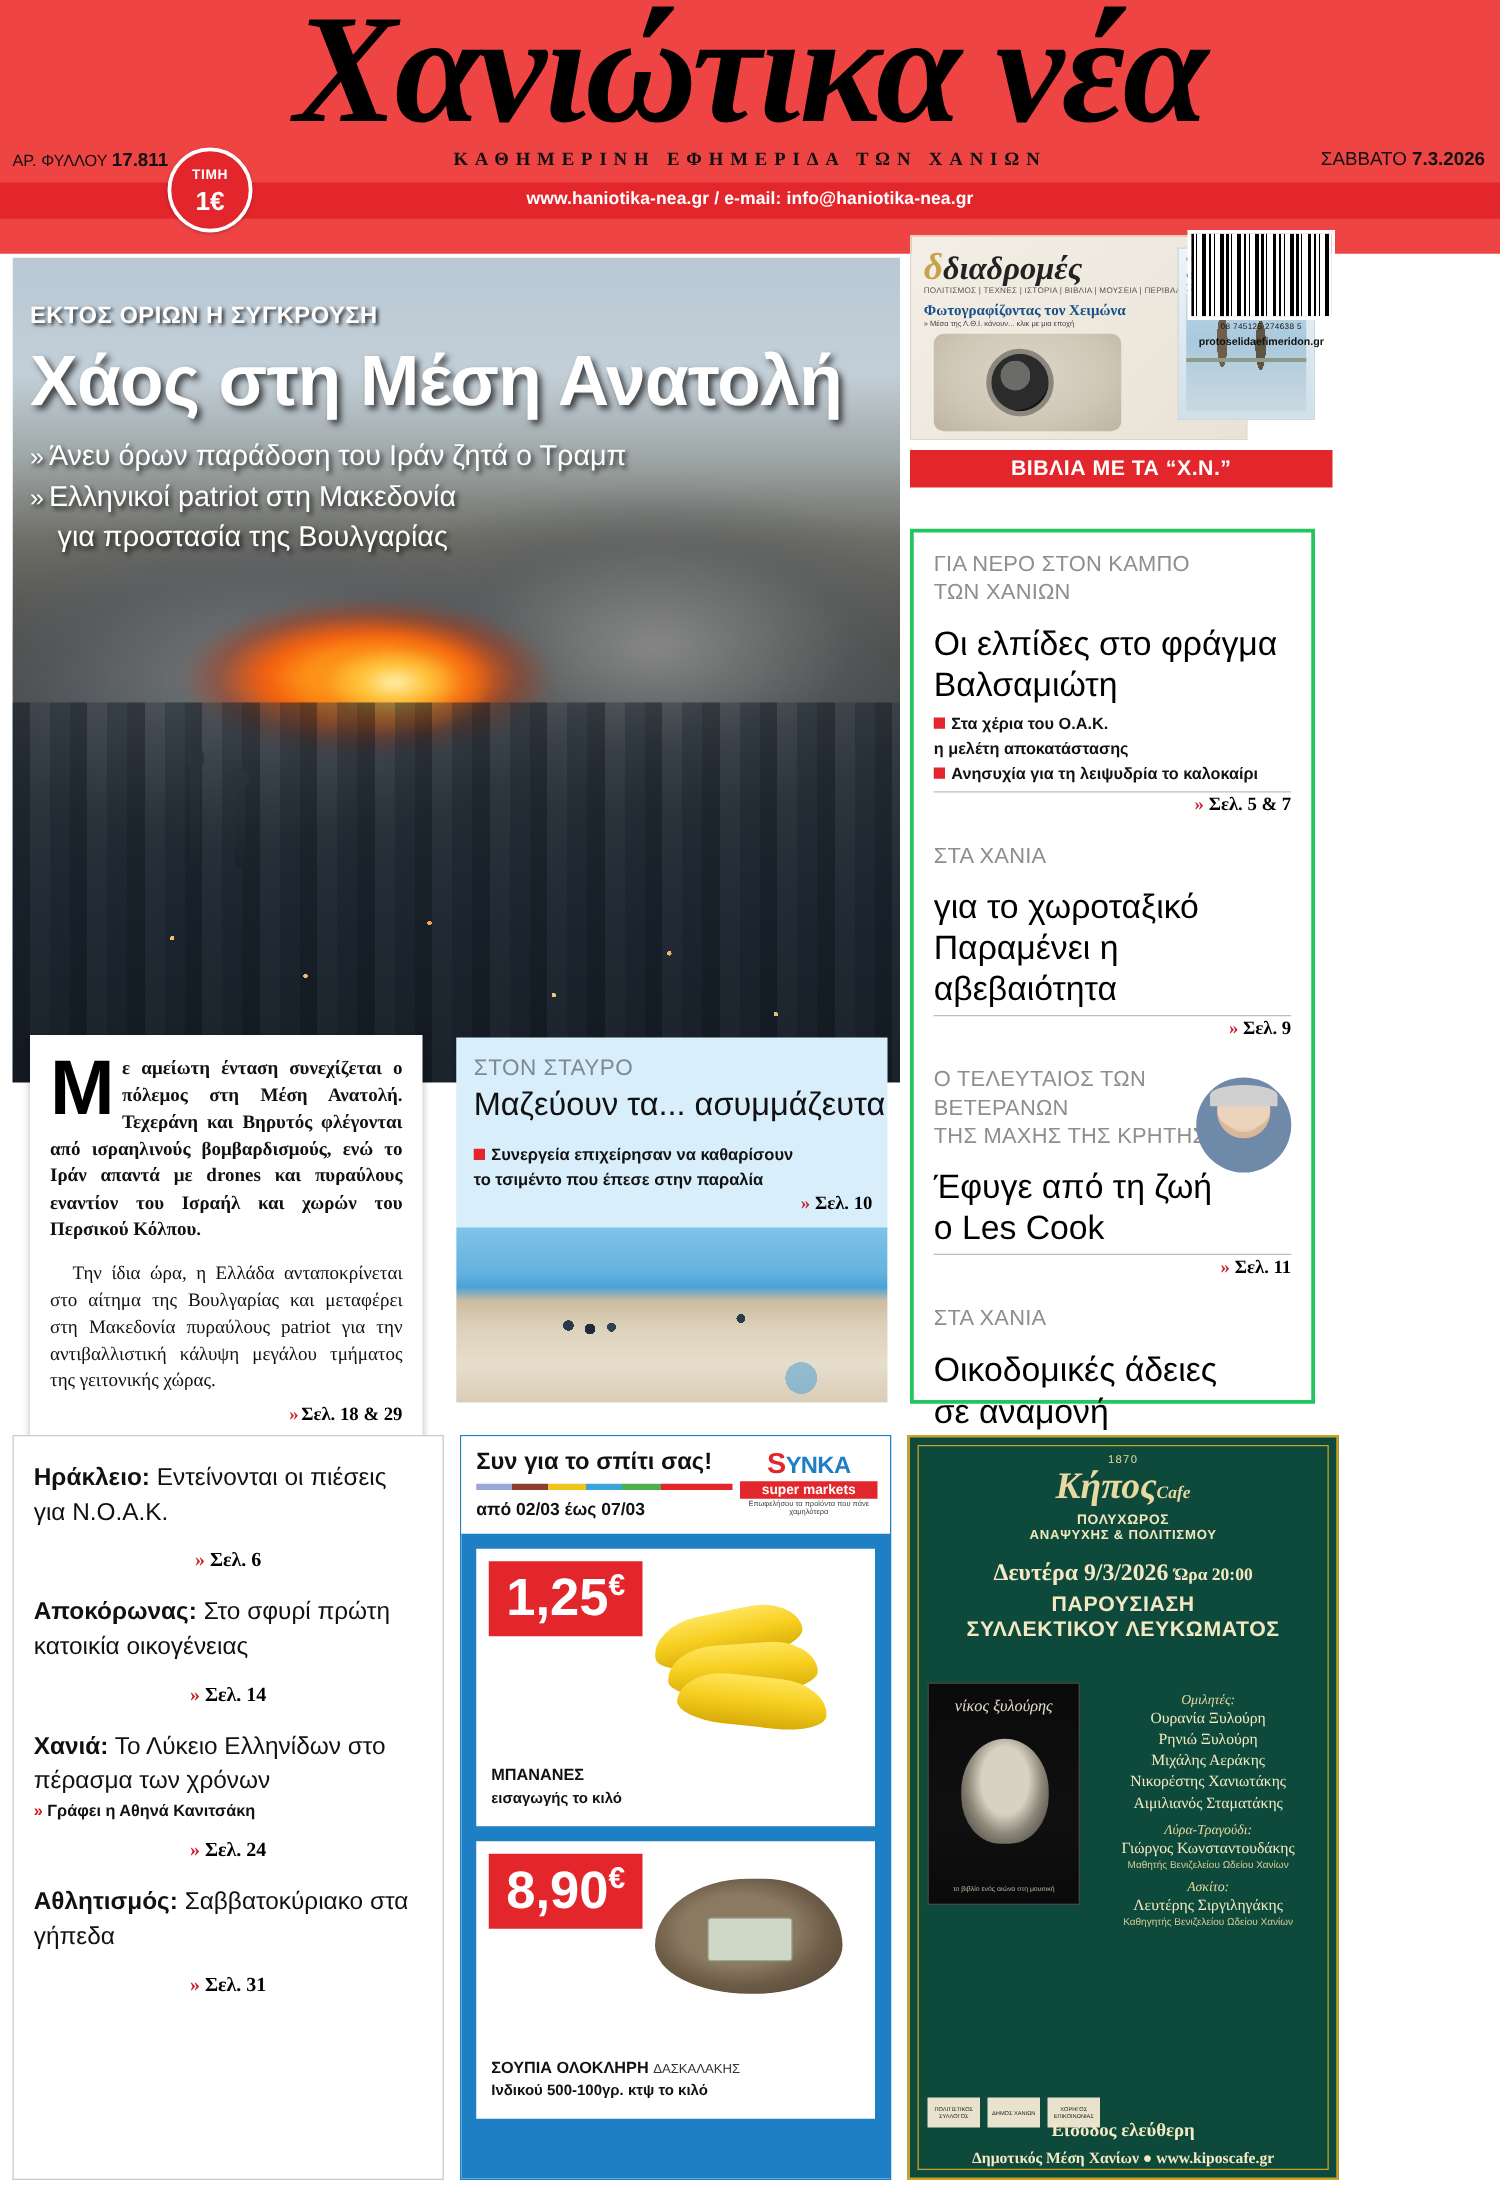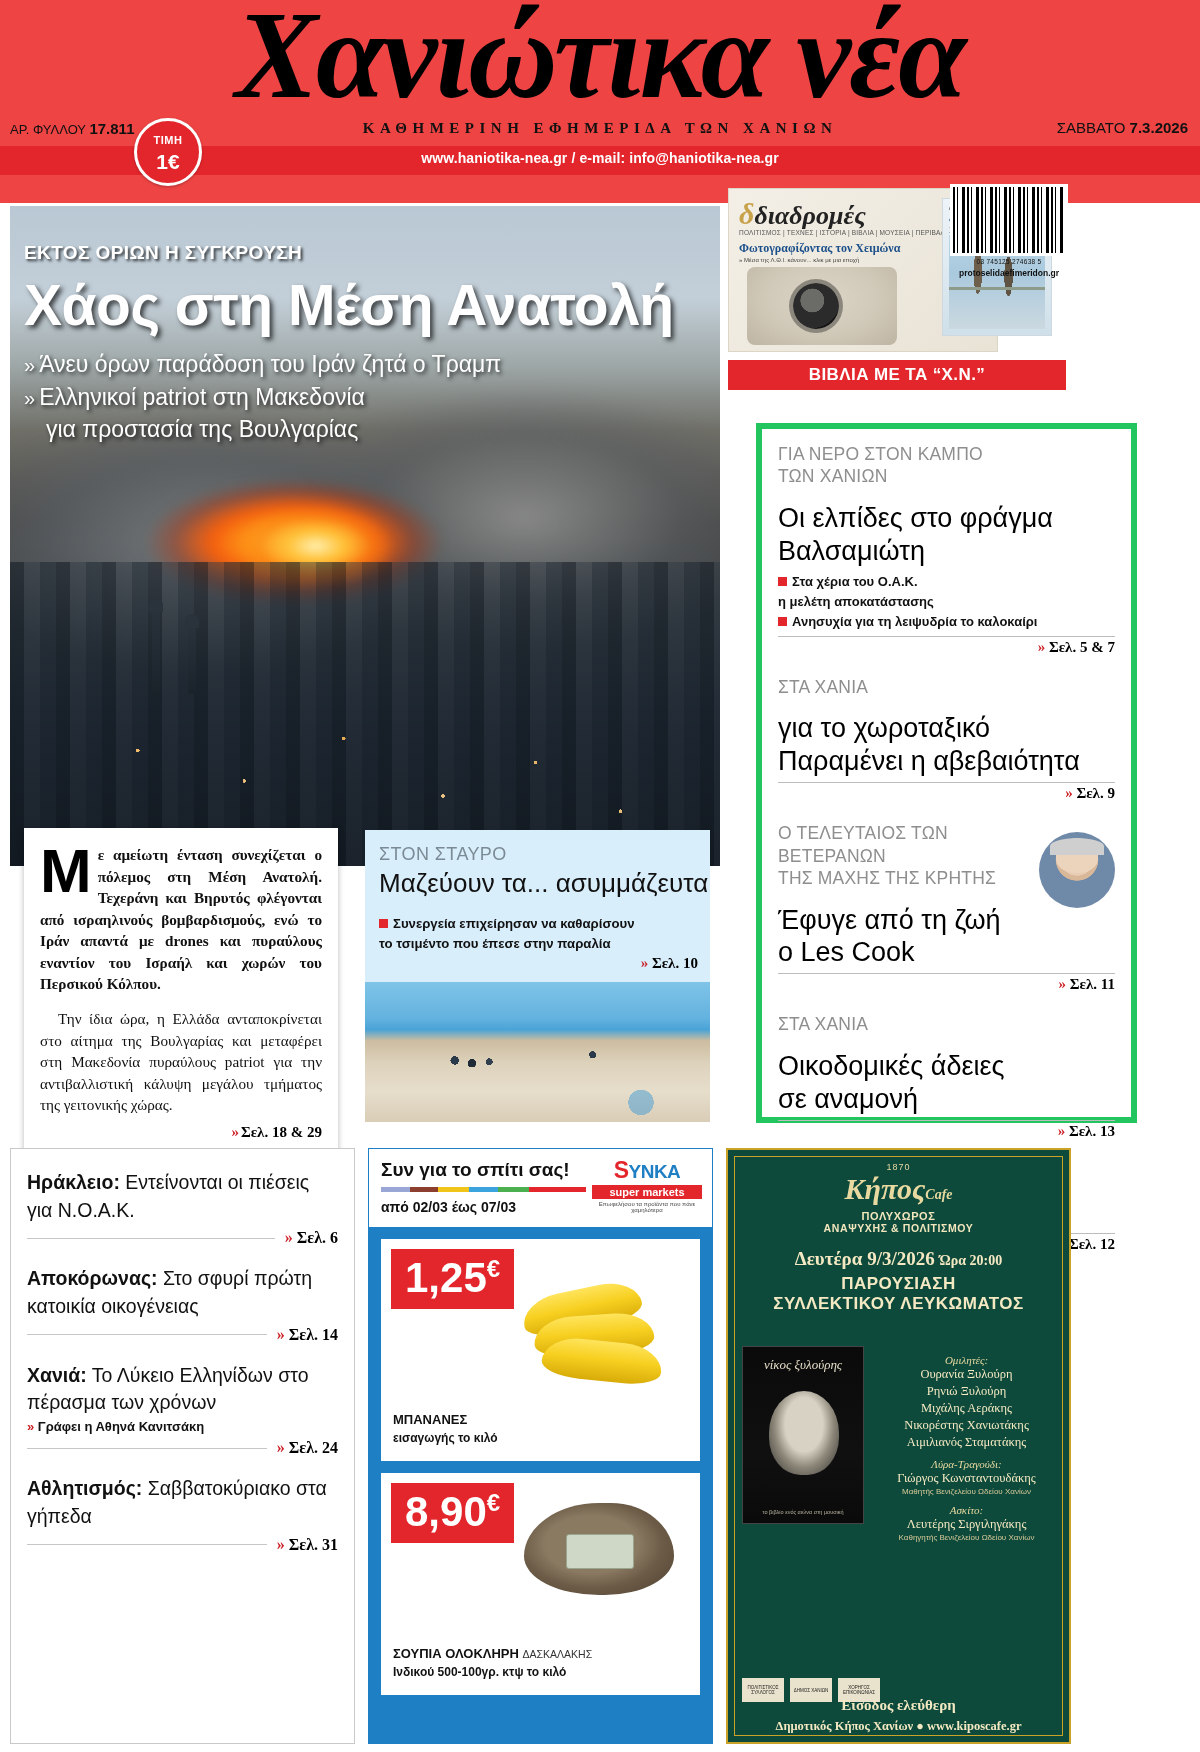--- a/index.html
+++ b/index.html
@@ -383,25 +383,25 @@
   }
   .promo-banner {
     position:absolute; left: 0; right: 2px; bottom: 0px; height: 30px;
     background:#e3262c; color:#fff; display:flex; align-items:center; justify-content:center;
     font-size: 17px; font-weight: 700; letter-spacing:.4px;
   }
 
   
   .sidebar {
     position: absolute;
-    left: 756px;
+    left: 728px;
     top: 243px;
-    width: 381px;
+    width: 324px;
     height: 700px;
-    border: 6px solid #22c55e;
+    border: 3px solid #22c55e;
     background: #fff;
     padding: 14px 16px 10px 16px;
   }
   .sb-item { position: relative; }
   .sb-kicker {
     color: #8e8e8e;
     font-size: 17.5px;
     line-height: 1.28;
     letter-spacing: .2px;
   }
@@ -473,21 +473,21 @@
     font-size: 19.5px;
     line-height: 1.42;
     color: #111;
   }
   .dg-text b { font-weight: 700; }
   .dg-byline {
     font-size: 13px; font-weight: 700; color: #111; margin-top: 2px;
   }
   .dg-byline .chev { color:#cc2026; }
   .dg-row {
-    display: flex; align-items: center; gap: 10px; margin-top: 5px; margin-bottom: 18px;
+    display: flex; align-items: center; gap: 10px; margin-top: 5px; margin-bottom: 18px; flex-direction: column;
   }
   .dg-line { flex: 1; border-top: 1px solid #c6c6c6; }
   .dg-sel {
     font-family: "Liberation Serif", serif;
     font-size: 16px; font-weight: 700; color: #000; white-space: nowrap;
   }
   .dg-sel .chev { color: #cc2026; }
 
   
   .ad-synka {
@@ -875,17 +875,17 @@
         <div class="k-small">Καθηγητής Βενιζελείου Ωδείου Χανίων</div>
       </div>
 
       <div class="k-logos">
         <div>ΠΟΛΙΤΙΣΤΙΚΟΣ ΣΥΛΛΟΓΟΣ</div>
         <div>ΔΗΜΟΣ ΧΑΝΙΩΝ</div>
         <div>ΧΟΡΗΓΟΣ ΕΠΙΚΟΙΝΩΝΙΑΣ</div>
       </div>
 
       <div class="k-free">Είσοδος ελεύθερη</div>
-      <div class="k-foot">Δημοτικός Κήπος Χανίων ● www.kiposcafe.gr</div>
+      <div class="k-foot">Δημοτικός Μέση Χανίων ● www.kiposcafe.gr</div>
     </div>
 
   </div>
 </div>
 
 </body></html>

